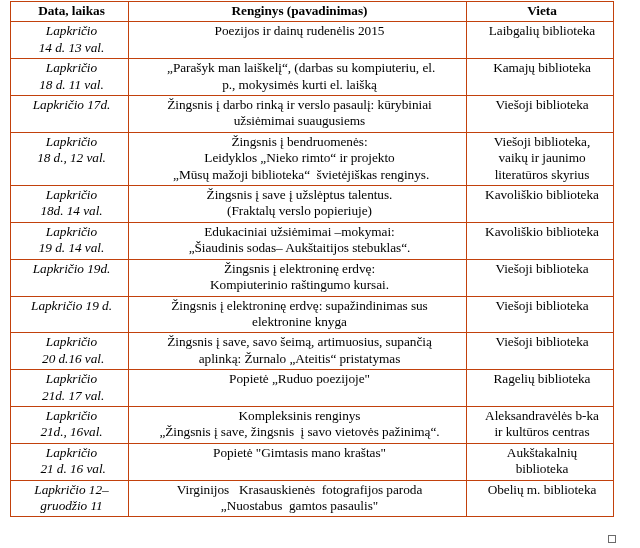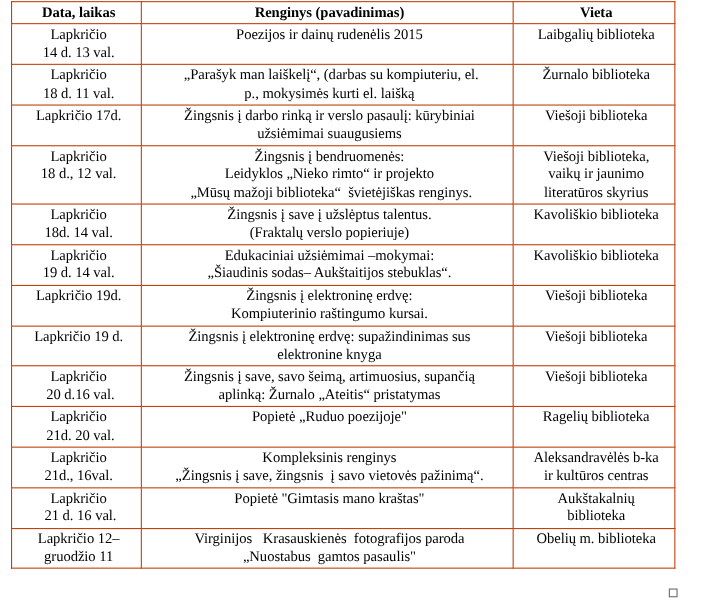--- a/index.html
+++ b/index.html
@@ -49,21 +49,21 @@
   #schedule-table thead th {
     font-weight: bold;
     padding-top: 1px;
     padding-bottom: 2px;
   }
   .cell-line {
     display: block;
     white-space: pre;
   }
   
-  td.date-cell .cell-line { white-space: pre; }
+  td.date-cell .cell-line { white-space: pre; font-style: italic; }
   td.event-cell { padding-left: 5px; }
   td.place-cell { padding-left: 5px; }
 
   
   #table-resize-handle {
     position: absolute;
     left: 608px;
     top: 535px;
     width: 6px;
     height: 6px;
@@ -105,21 +105,21 @@
         <tr>
           <td class="date-cell">
             <span class="cell-line">Lapkričio</span>
             <span class="cell-line">18 d. 11 val.</span>
           </td>
           <td class="event-cell">
             <span class="cell-line"> „Parašyk man laiškelį“, (darbas su kompiuteriu, el.</span>
             <span class="cell-line">p., mokysimės kurti el. laišką</span>
           </td>
           <td class="place-cell">
-            <span class="cell-line">Žurnalo biblioteka</span>
+            <span class="cell-line">Kamajų biblioteka</span>
           </td>
         </tr>
         <tr>
           <td class="date-cell">
             <span class="cell-line">Lapkričio 17d.</span>
           </td>
           <td class="event-cell">
             <span class="cell-line">Žingsnis į darbo rinką ir verslo pasaulį: kūrybiniai</span>
             <span class="cell-line">užsiėmimai suaugusiems</span>
           </td>
@@ -202,21 +202,21 @@
             <span class="cell-line">Žingsnis į save, savo šeimą, artimuosius, supančią</span>
             <span class="cell-line">aplinką: Žurnalo „Ateitis“ pristatymas</span>
           </td>
           <td class="place-cell">
             <span class="cell-line">Viešoji biblioteka</span>
           </td>
         </tr>
         <tr>
           <td class="date-cell">
             <span class="cell-line">Lapkričio</span>
-            <span class="cell-line"> 21d. 20 val.</span>
+            <span class="cell-line"> 21d. 17 val.</span>
           </td>
           <td class="event-cell">
             <span class="cell-line">Popietė „Ruduo poezijoje"</span>
           </td>
           <td class="place-cell">
             <span class="cell-line">Ragelių biblioteka</span>
           </td>
         </tr>
         <tr>
           <td class="date-cell">

